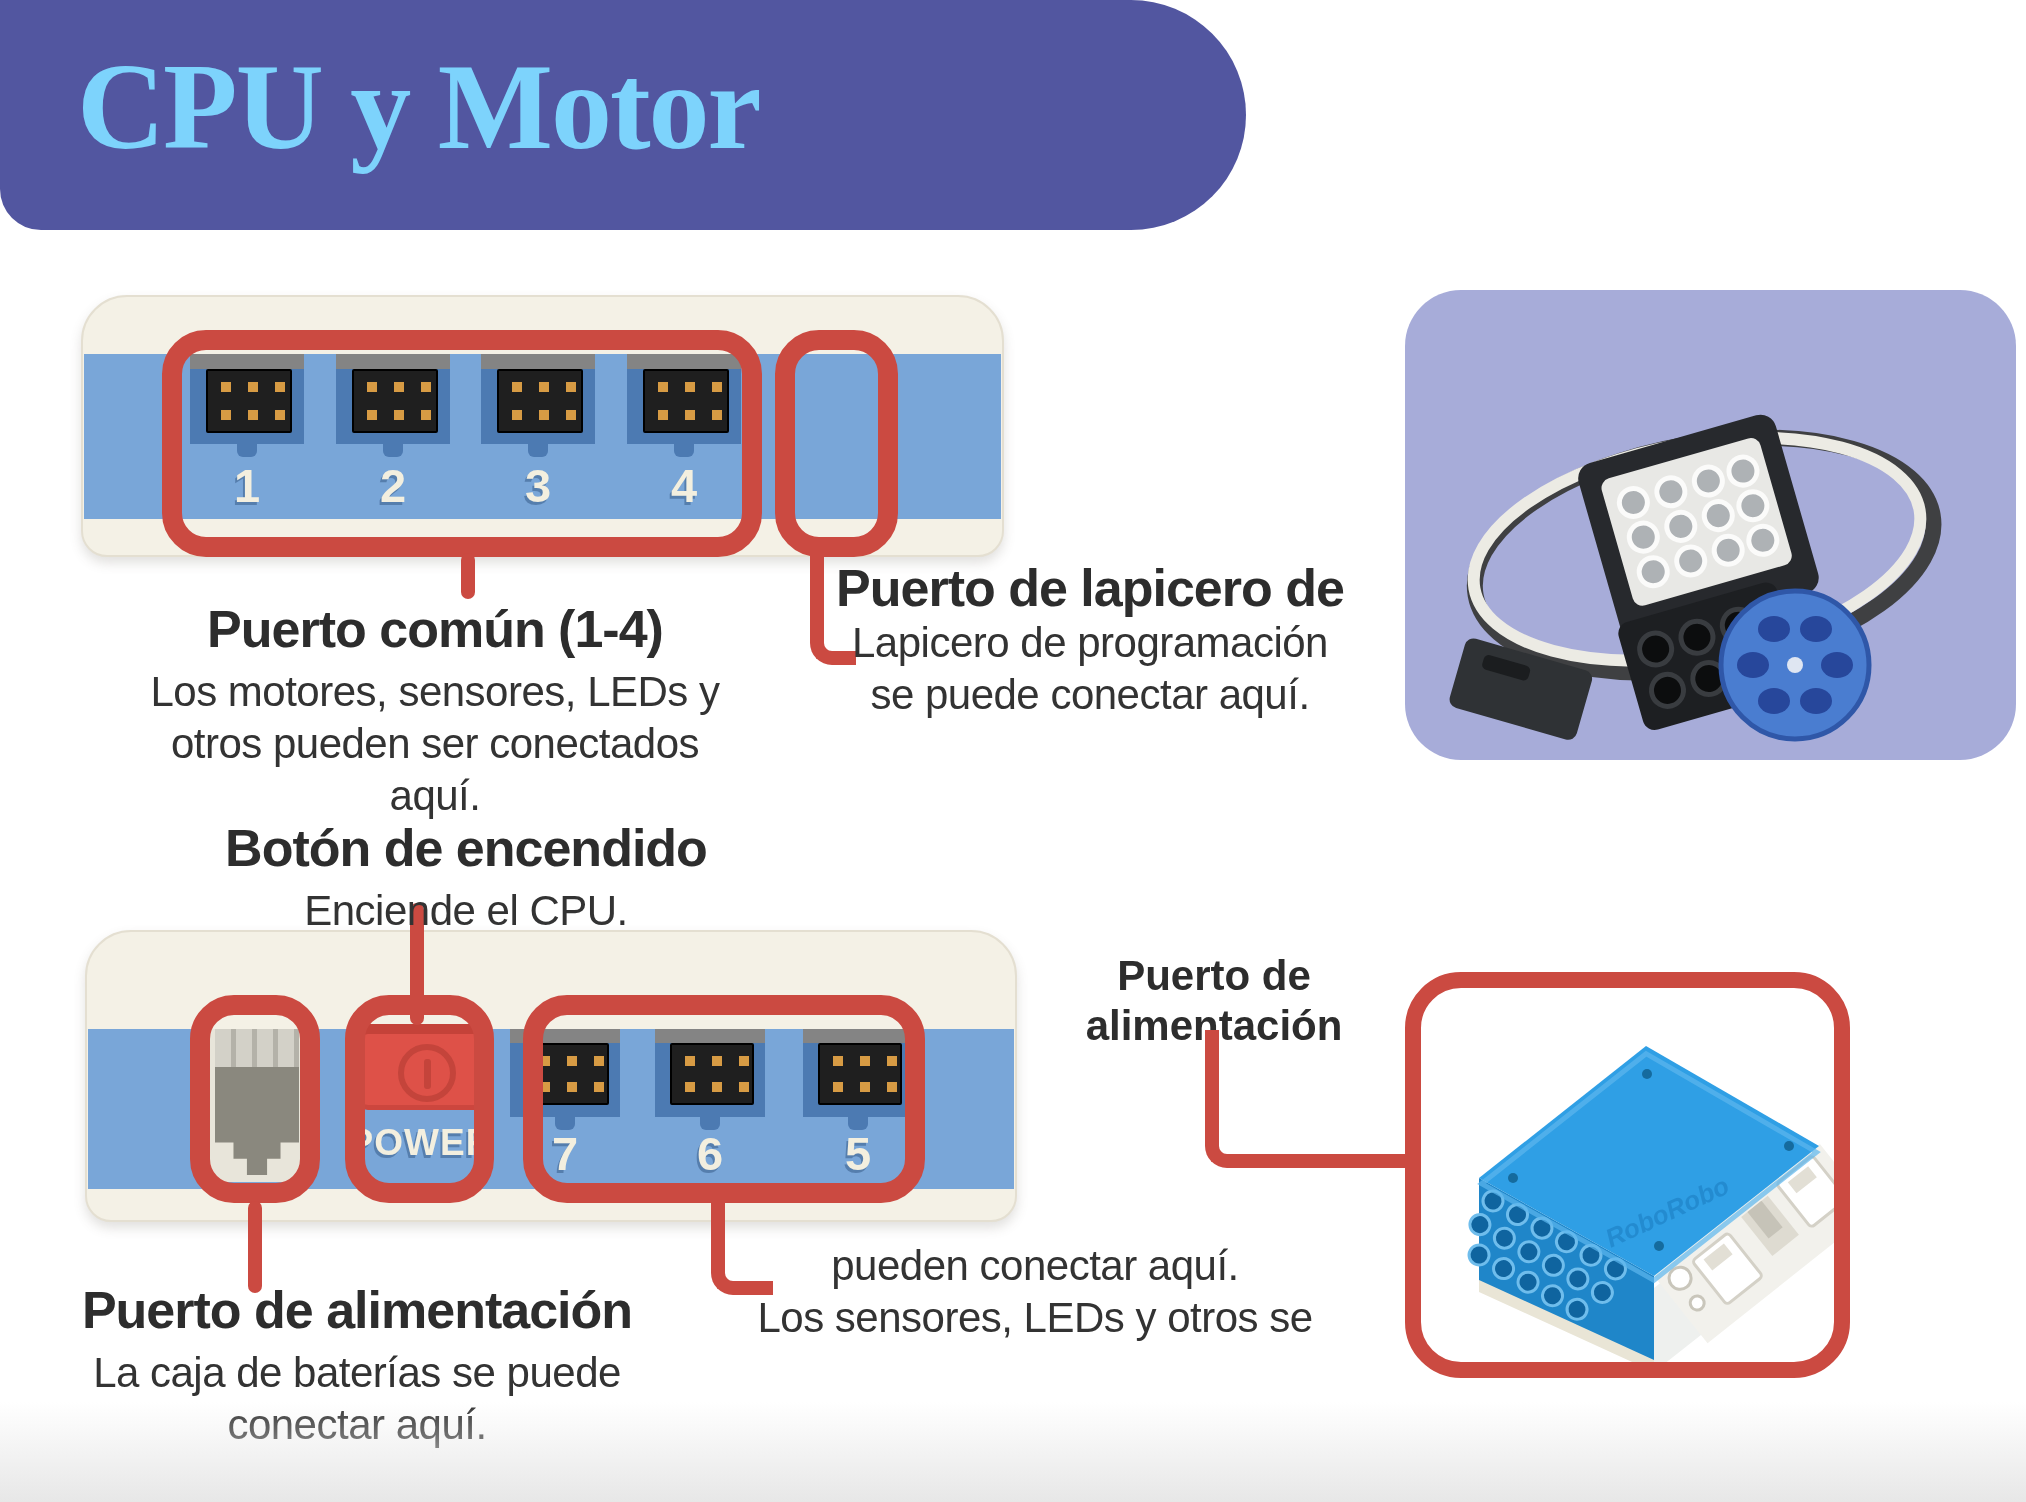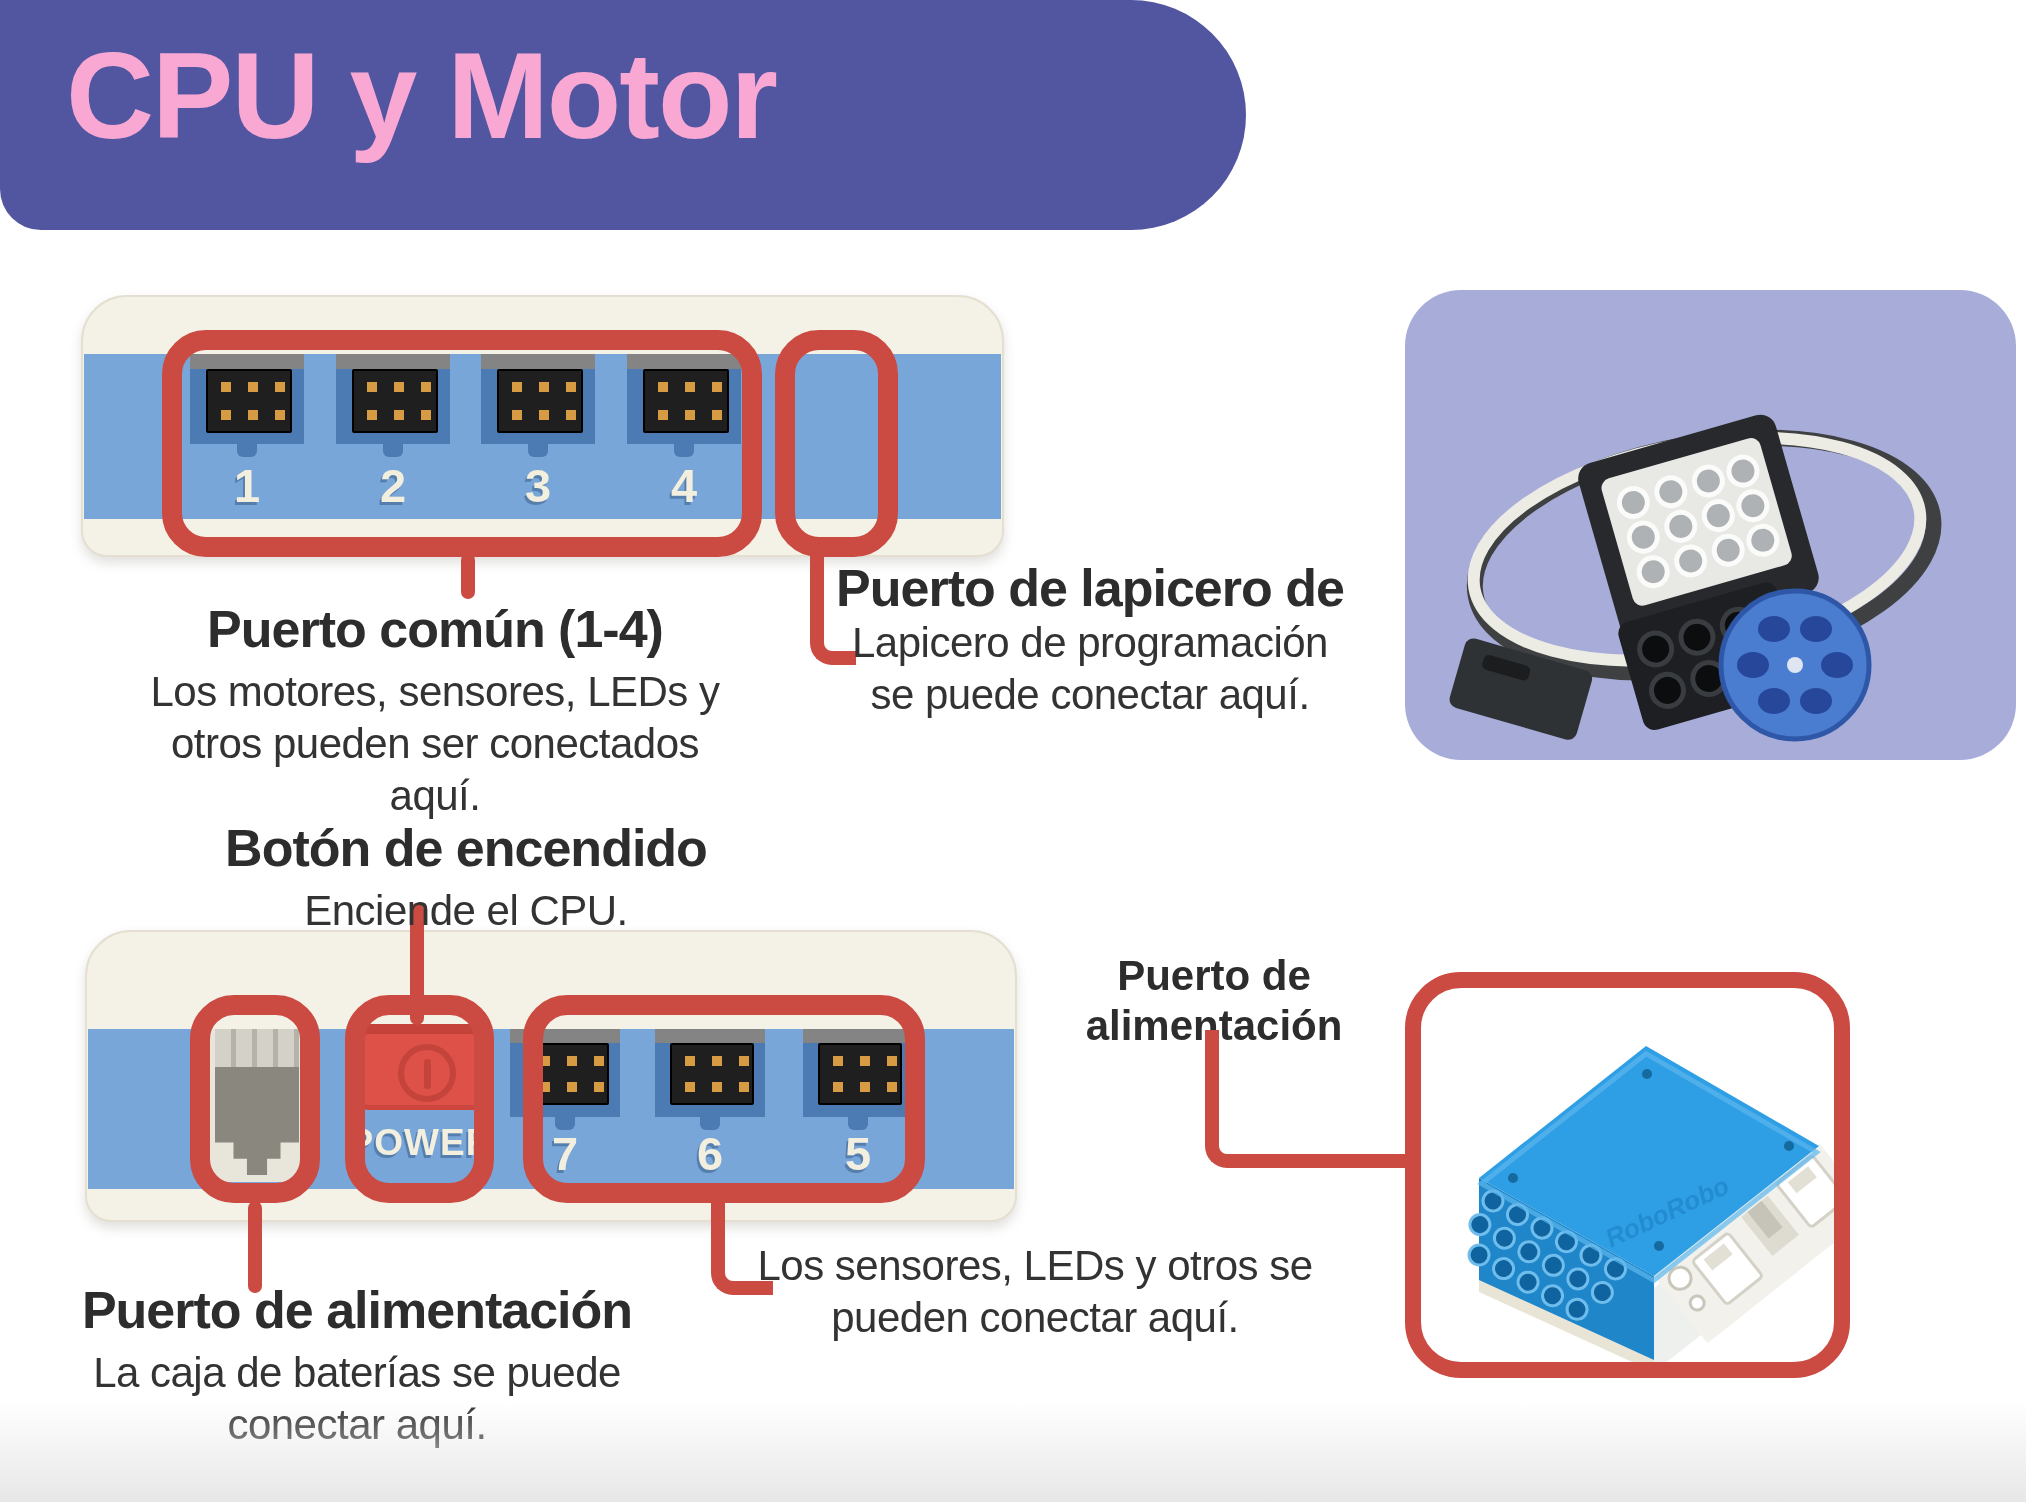--- a/index.html
+++ b/index.html
@@ -6,22 +6,22 @@
   #canvas{
     position:relative;width:2026px;height:1502px;overflow:hidden;background:#ffffff;
     font-family:"Liberation Sans","DejaVu Sans",sans-serif;color:#2e2e2e;
   }
   
   .banner{
     position:absolute;left:0;top:0;width:1246px;height:230px;background:#5256a0;
     border-radius:0 118px 118px 42px;
   }
   .banner h1{
-    margin:4px;position:absolute;left:62px;top:22px;font-size:122px;font-weight:bold;
-    color:#f9a8d4;letter-spacing:-2px;
+    margin:15px;position:absolute;left:62px;top:22px;font-size:122px;font-weight:bold;
+    color:#7dd3fc;letter-spacing:-2px;font-family:Liberation Serif, serif;
   }
   
   .device{
     position:absolute;background:#f4f1e6;border:2px solid #e4dfd1;
     border-radius:46px 46px 26px 26px;box-shadow:0 6px 12px rgba(90,85,70,.18);
   }
   .band{position:absolute;left:1px;right:1px;background:#79a6d8;}
   .pgroup{position:absolute;}
   .recess{position:absolute;left:0;top:0;width:100%;background:#4c7ab2;}
   .recess::after{
@@ -266,22 +266,22 @@
     <p>Enciende el CPU.</p>
   </div>
 
   <div class="callout" style="left:57px;top:1282px;width:600px;">
     <h3>Puerto de alimentación</h3>
     <p>La caja de baterías se puede</p>
     <p>conectar aquí.</p>
   </div>
 
   <div class="callout" style="left:757px;top:1240px;width:556px;">
+    <p>pueden conectar aquí.</p>
     <p>Los sensores, LEDs y otros se</p>
-    <p>pueden conectar aquí.</p>
   </div>
 
   <div class="side-label" style="left:1064px;top:918px;width:300px;">
     <div>Puerto de</div>
     <div>alimentación</div>
   </div>
   <div class="elbow" style="left:1205px;top:1030px;width:206px;height:138px;"></div>
 
   <div class="frame" style="left:1405px;top:972px;width:445px;height:406px;"></div>
 

